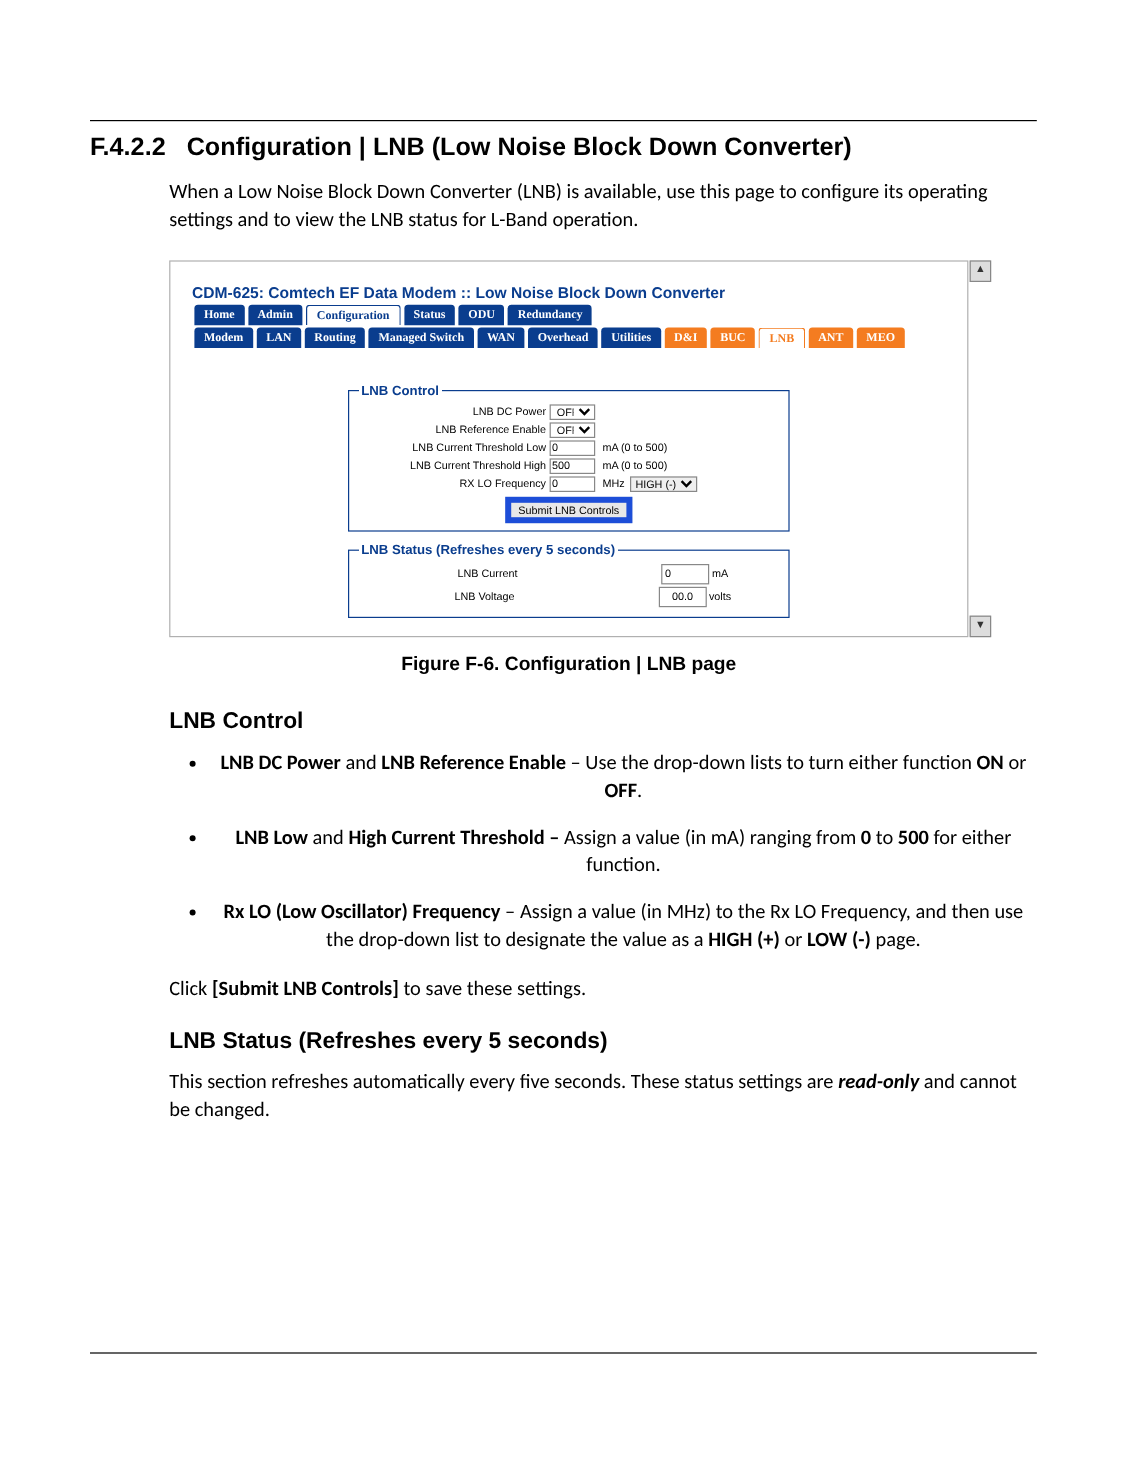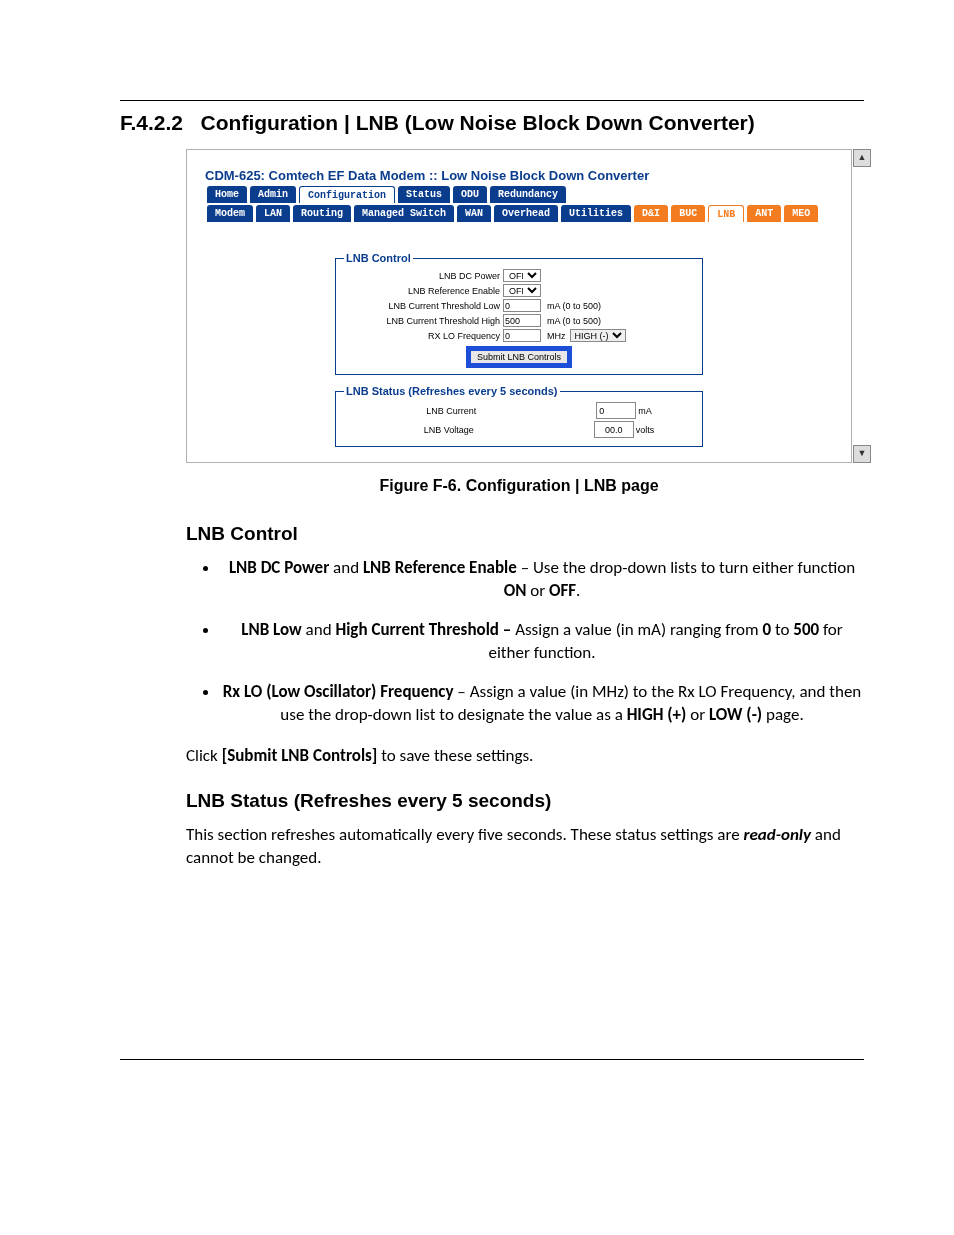--- a/index.html
+++ b/index.html
@@ -5,21 +5,21 @@
   body {
     font-family: Calibri, Arial, sans-serif;
     margin: 0;
     padding: 0;
     background: #fff;
     color: #000;
   }
   .page {
     width: 954px;
     margin: 0 auto;
-    padding: 100px 90px 60px 120px;
+    padding: 100px 90px 60px 75px;
     box-sizing: border-box;
   }
   .rule-top {
     border-top: 1px solid #000;
     margin-bottom: 10px;
   }
   .section-title {
     font-family: Arial, Helvetica, sans-serif;
     font-weight: bold;
     font-size: 21px;
@@ -60,21 +60,21 @@
     margin-bottom: 3px;
   }
   .tab-row {
     display: flex;
     gap: 3px;
     padding-left: 2px;
   }
   .tab {
     background: #0a3d8e;
     color: #fff;
-    font-family: Liberation Mono, monospace;
+    font-family: Liberation Serif, serif;
     font-weight: bold;
     font-size: 10px;
     padding: 3px 8px 2px 8px;
     border-top-left-radius: 3px;
     border-top-right-radius: 3px;
   }
   .tab.active {
     background: #fff;
     color: #0a3d8e;
     border: 1px solid #0a3d8e;
@@ -169,20 +169,21 @@
 </head>
 <body>
 
 <div class="page">
   <div class="rule-top"></div>
 
   <h2 class="section-title">
     <span>F.4.2.2</span>&nbsp;&nbsp;&nbsp;<span>Configuration | LNB (Low Noise Block Down Converter)</span>
   </h2>
 
+  <p class="intro">When a Low Noise Block Down Converter (LNB) is available, use this page to configure its operating settings and to view the LNB status for L-Band operation.</p>
 
   <div class="screenshot-wrap">
     <div class="scrollbar-arrow" style="top:-1px">▲</div>
     <div class="scrollbar-arrow" style="bottom:-1px">▼</div>
 
     <div class="app-title">CDM-625: Comtech EF Data Modem :: Low Noise Block Down Converter</div>
 
     <div class="tab-row" id="tabs1">
         <div class="tab">Home</div>
         <div class="tab">Admin</div>

